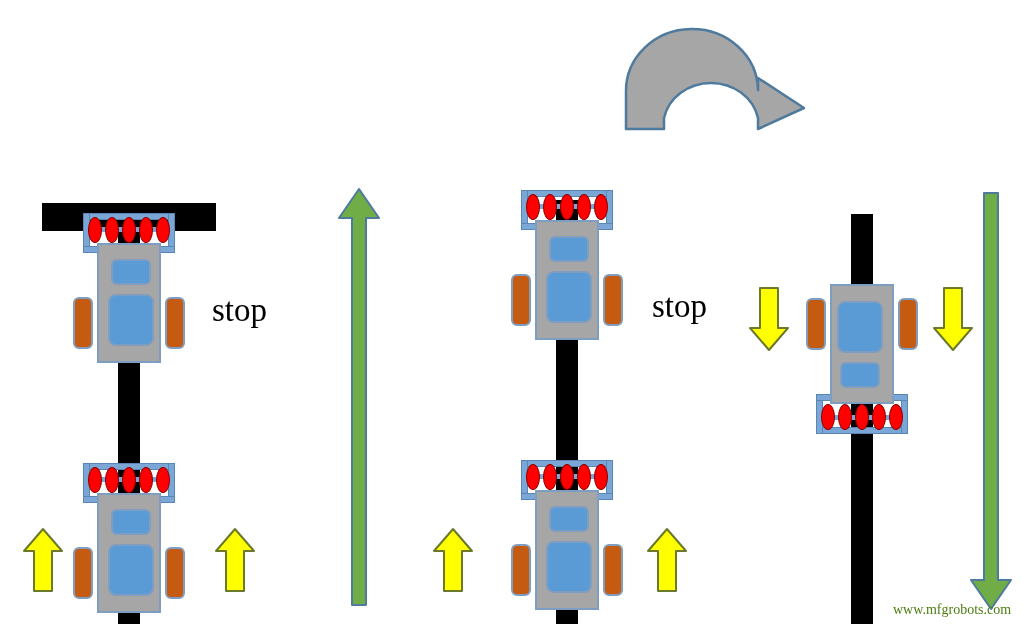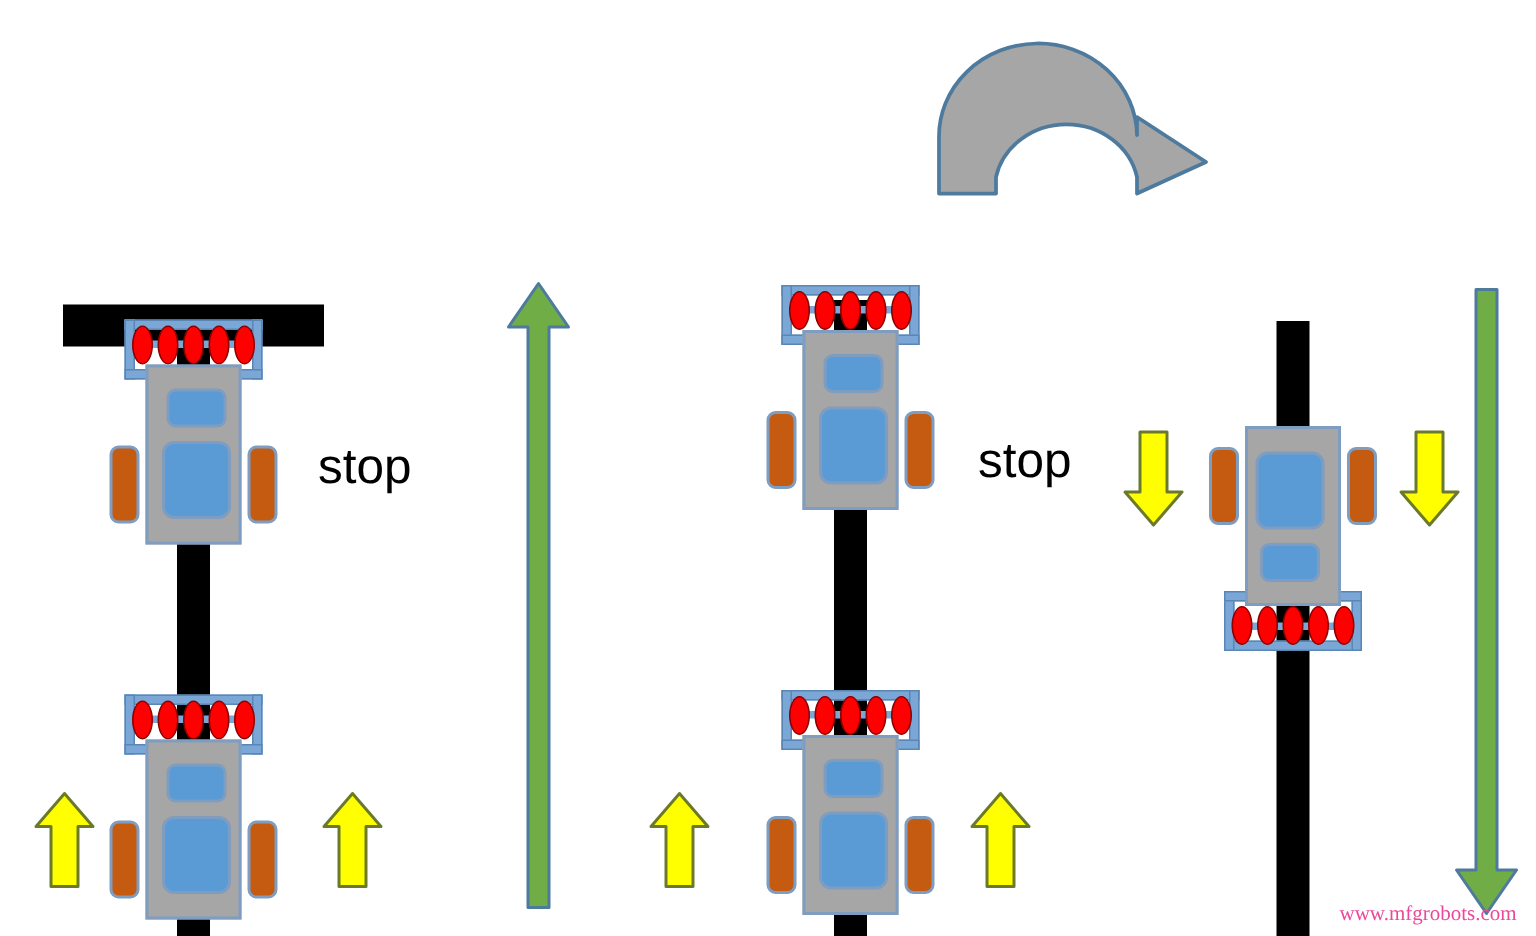--- a/index.html
+++ b/index.html
@@ -140,35 +140,35 @@
     height: 26px;
     background: #ff0000;
     border: 1px solid #8b0000;
     border-radius: 50%;
     box-sizing: border-box;
   }
 
   
   .stop-label {
     position: absolute;
-    font-family: Liberation Sans, sans-serif;
+    font-family: Liberation Serif, serif;
     font-size: 33px;
     color: #000000;
     white-space: nowrap;
   }
 
   
   .arrow-svg { position: absolute; display: block; }
 
   
   .watermark {
     position: absolute;
     font-family: "Liberation Serif", serif;
     font-size: 14px;
-    color: #ec4899;
+    color: #4d7c0f;
     white-space: nowrap;
   }
 </style>
 </head>
 <body>
 
 <div id="stage">
 
   <div class="track" style="left:118px; top:214px; width:22px; height:410px;"></div>
 

